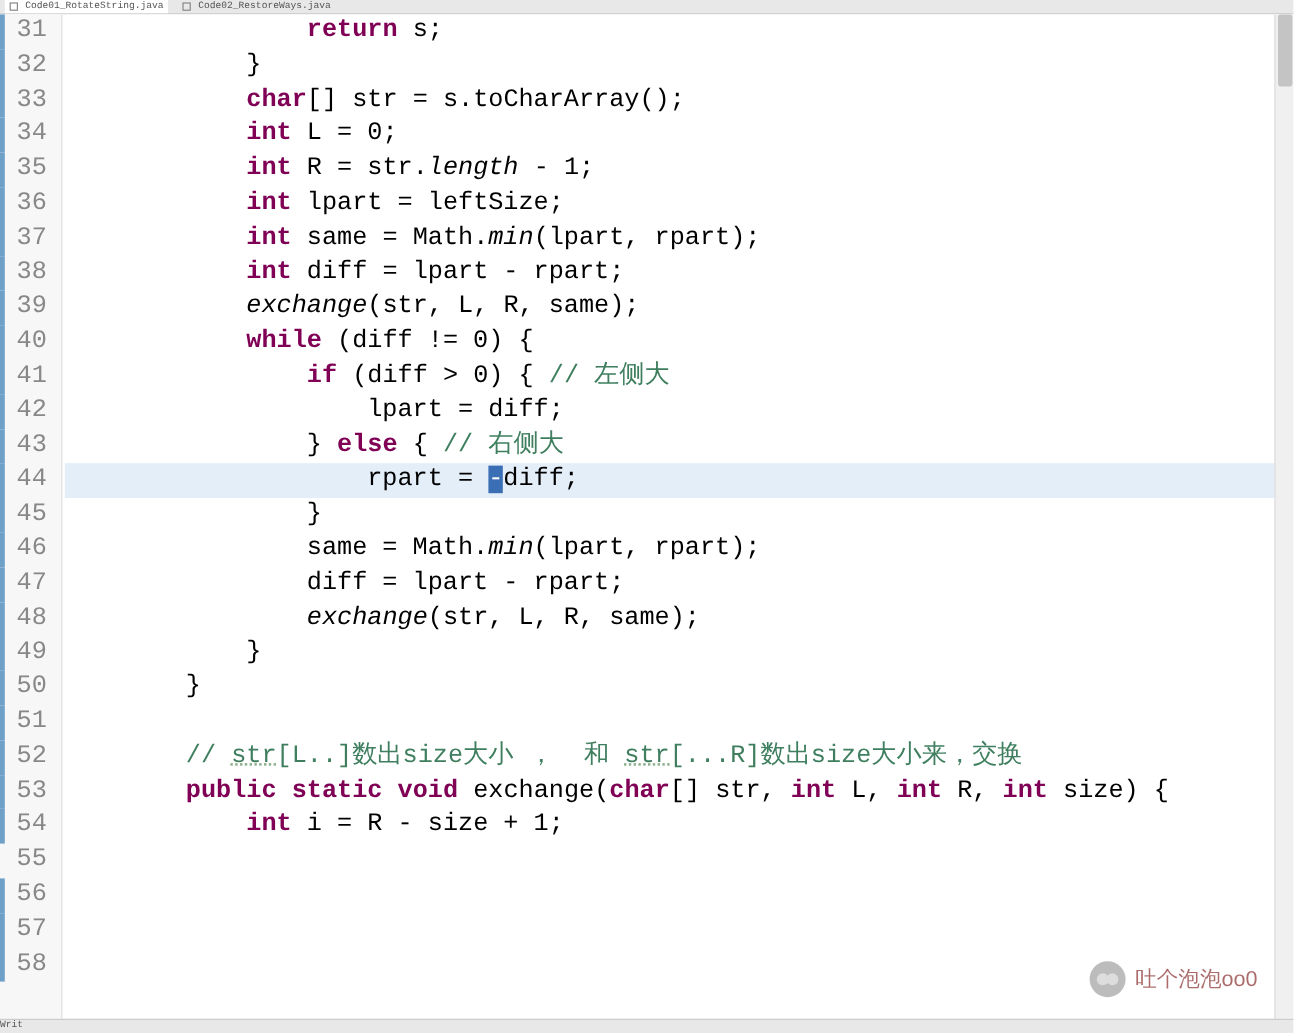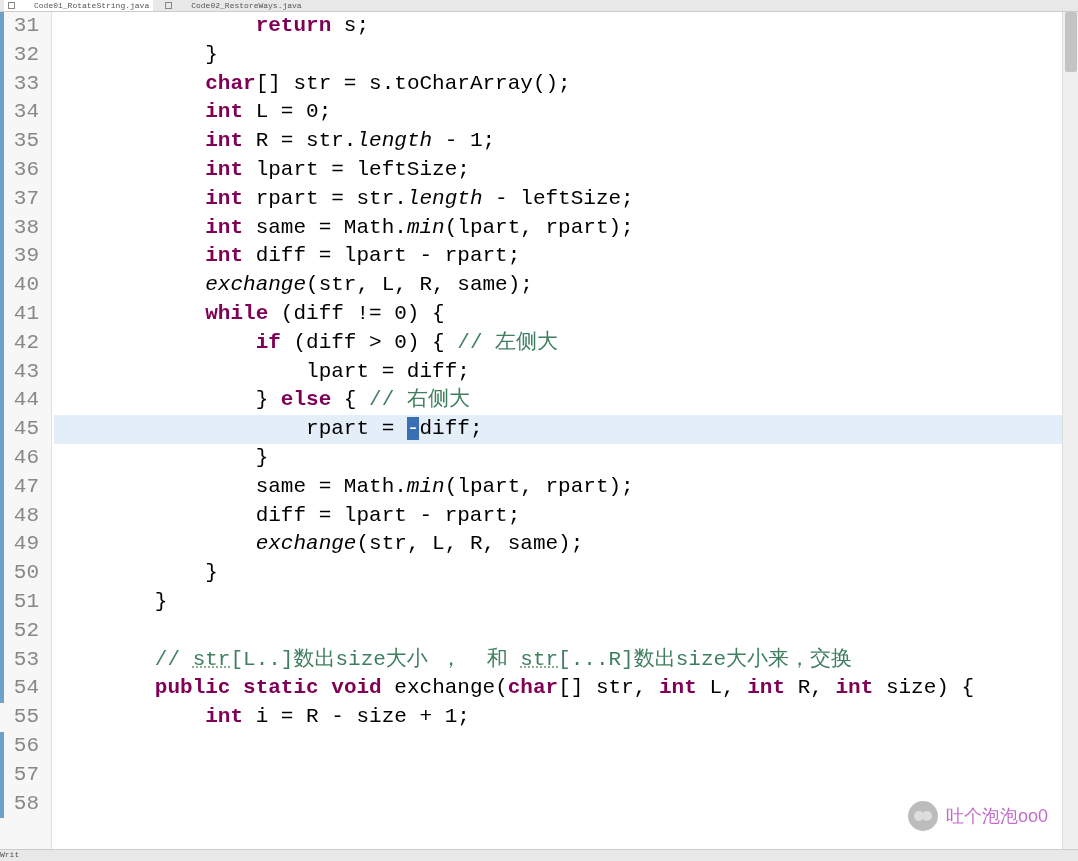--- a/index.html
+++ b/index.html
@@ -18,21 +18,21 @@
   display: flex;
   align-items: center;
   font-size: 8px;
   color: #555;
   padding-left: 4px;
   gap: 8px;
 }
 .tab {
   display: flex;
   align-items: center;
-  gap: 19px;
+  gap: 6px;
   padding: 0 4px;
   height: 100%;
   cursor: pointer;
 }
 .tab.active { background: #fff; }
 .tab-icon {
   width: 7px;
   height: 7px;
   border: 1px solid #888;
   display: inline-block;
@@ -103,21 +103,21 @@
   color: #555;
   padding-right: 4px;
 }
 .watermark {
   position: absolute;
   bottom: 30px;
   right: 30px;
   display: flex;
   align-items: center;
   gap: 8px;
-  color: #a21caf;
+  color: #7f1d1d;
   font-size: 18px;
   opacity: 0.65;
   font-family: sans-serif;
 }
 .wm-icon {
   width: 30px;
   height: 30px;
   border-radius: 50%;
   background: #999;
   position: relative;
@@ -176,21 +176,20 @@
       <div class="ln">57</div>
       <div class="ln">58</div>
     </div>
   <div class="code" id="code">
       <div class="line">                <span class="kw">return</span> s;</div>
       <div class="line">            }</div>
       <div class="line">            <span class="kw">char</span>[] str = s.toCharArray();</div>
       <div class="line">            <span class="kw">int</span> L = 0;</div>
       <div class="line">            <span class="kw">int</span> R = str.<span class="it">length</span> - 1;</div>
       <div class="line">            <span class="kw">int</span> lpart = leftSize;</div>
-      <div class="line">            <span class="kw">int</span> rpart = str.<span class="it">length</span> - leftSize;</div>
       <div class="line">            <span class="kw">int</span> same = Math.<span class="it">min</span>(lpart, rpart);</div>
       <div class="line">            <span class="kw">int</span> diff = lpart - rpart;</div>
       <div class="line">            <span class="it">exchange</span>(str, L, R, same);</div>
       <div class="line">            <span class="kw">while</span> (diff != 0) {</div>
       <div class="line">                <span class="kw">if</span> (diff &gt; 0) { <span class="cm">// 左侧大</span></div>
       <div class="line">                    lpart = diff;</div>
       <div class="line">                } <span class="kw">else</span> { <span class="cm">// 右侧大</span></div>
       <div class="line hl">                    rpart = <span class="sel">-</span>diff;</div>
       <div class="line">                }</div>
       <div class="line">                same = Math.<span class="it">min</span>(lpart, rpart);</div>

